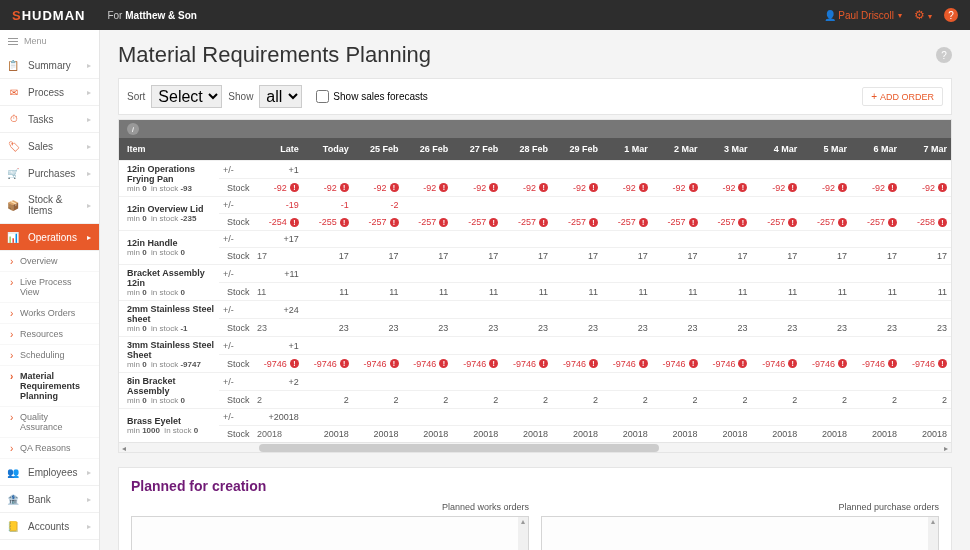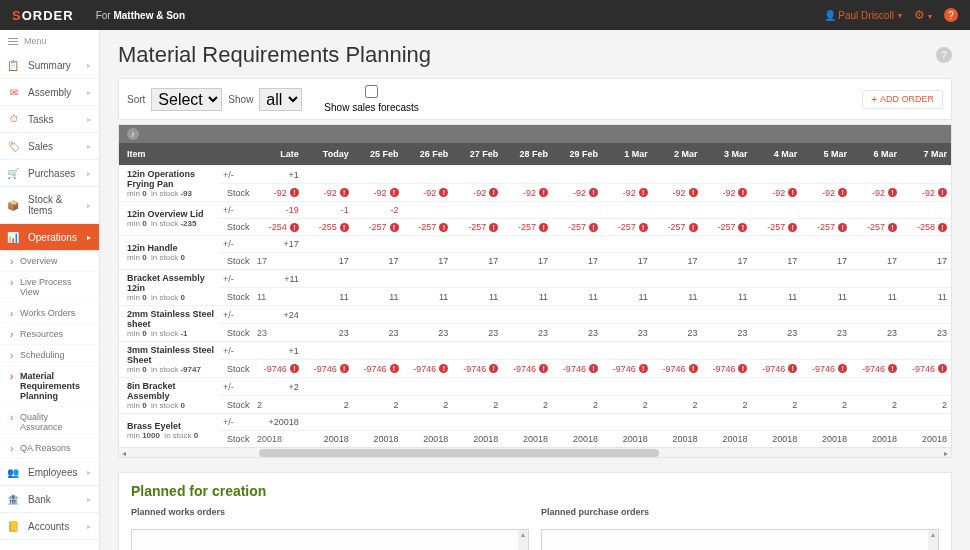--- a/index.html
+++ b/index.html
@@ -31,21 +31,21 @@
 .sub-item.active { font-weight: bold; color: #333; }
 
 .main { flex: 1; overflow-y: auto; padding: 12px 18px; }
 .page-head { display: flex; align-items: center; margin-bottom: 10px; }
 .page-title { font-size: 22px; font-weight: normal; color: #333; }
 .help-icon { margin-left: auto; width: 16px; height: 16px; border-radius: 50%; background: #ccc; color: #fff; display: flex; align-items: center; justify-content: center; font-size: 10px; cursor: pointer; }
 
 .controls { background: #fff; border: 1px solid #e5e5e5; padding: 6px 8px; display: flex; align-items: center; gap: 6px; font-size: 10px; margin-bottom: 4px; }
 .controls label { color: #555; }
 .controls select { font-size: 16px; border: 1px solid #ccc; padding: 1px 2px; }
-.controls .chk { margin-left: 16px; display: flex; align-items: center; gap: 4px; flex-direction: column; }
+.controls .chk { margin-left: 8px; display: flex; align-items: center; gap: 4px; }
 .add-order { margin-left: auto; border: 1px solid #e5e5e5; padding: 3px 8px; border-radius: 2px; color: #e85a2a; font-size: 9px; cursor: pointer; display: flex; align-items: center; gap: 3px; text-transform: uppercase; }
 
 .table-wrap { background: #fff; border: 1px solid #e5e5e5; position: relative; overflow: hidden; }
 .info-bar { background: #777; height: 18px; display: flex; align-items: center; padding: 0 8px; }
 .info-i { width: 12px; height: 12px; border-radius: 50%; background: #999; color: #fff; display: flex; align-items: center; justify-content: center; font-size: 8px; font-style: italic; cursor: pointer; }
 table { border-collapse: collapse; width: 100%; table-layout: fixed; }
 thead th { background: #555; color: #fff; font-size: 9px; font-weight: bold; padding: 6px 4px; text-align: right; }
 thead th:first-child { text-align: left; width: 100px; padding-left: 8px; }
 thead th:nth-child(2) { width: 34px; text-align: left; }
 tbody td { font-size: 9px; padding: 3px 4px; text-align: right; border-top: 1px solid #f0f0f0; color: #555; }
@@ -57,34 +57,34 @@
 .neg { color: #d9333a; }
 .warn-cell { display: inline-flex; align-items: center; justify-content: flex-end; gap: 3px; width: 100%; }
 .warn { width: 9px; height: 9px; border-radius: 50%; background: #d9333a; color: #fff; display: inline-flex; align-items: center; justify-content: center; font-size: 7px; font-weight: bold; }
 .scrollbar-h { height: 10px; background: #f4f4f4; border-top: 1px solid #e5e5e5; position: relative; }
 .scrollbar-thumb { position: absolute; left: 140px; top: 1px; height: 8px; width: 400px; background: #ccc; border-radius: 4px; }
 .scrollbar-h .arr { position: absolute; top: 0; width: 10px; height: 10px; display:flex; align-items:center; justify-content:center; color:#888; font-size:8px; }
 .scrollbar-h .arr.l { left: 0; }
 .scrollbar-h .arr.r { right: 0; }
 
 .section2 { background: #fff; border: 1px solid #e5e5e5; margin-top: 14px; padding: 10px 12px; }
-.sec-title { color: #4d7c0f; font-size: 14px; font-weight: bold; margin-bottom: 8px; }
+.sec-title { color: #701a75; font-size: 14px; font-weight: bold; margin-bottom: 8px; }
 .chk2 { display: flex; align-items: center; gap: 6px; font-size: 10px; color: #555; margin-bottom: 10px; }
 .planned-cols { display: flex; gap: 12px; }
 .planned-col { flex: 1; }
-.planned-label { font-size: 9px; font-weight: bold; color: #555; margin-bottom: 12px; }
+.planned-label { font-size: 9px; font-weight: normal; color: #555; margin-bottom: 4px; text-align: right; }
 .planned-box { border: 1px solid #d5d5d5; height: 55px; background: #fdfdfd; position: relative; }
 .vscroll { position: absolute; right: 0; top: 0; width: 10px; height: 100%; background: #f0f0f0; }
 .vscroll .arr { font-size: 8px; color: #999; text-align: center; }
 </style>
 </head>
 <body>
 
 <div class="topbar">
-  <div class="logo"><span style="color:#e85a2a">S</span><span class="h">ORDER</span></div>
+  <div class="logo"><span style="color:#e85a2a">S</span><span class="h">HUDMAN</span></div>
   <div class="for-text"><span>For</span> <b>Matthew &amp; Son</b></div>
   <div class="topbar-right">
     <div class="user-link">
       <span class="user-icon">👤</span>
       <span>Paul Driscoll</span> 
         <span style="font-size:8px">▾</span>
     </div>
     <span class="top-icon">⚙ <span style="font-size:8px">▾</span></span>
     <span class="top-icon" style="width:14px;height:14px;border-radius:50%;background:#e85a2a;color:#fff;display:inline-flex;align-items:center;justify-content:center;font-size:10px;">?</span>
   </div>
@@ -101,21 +101,21 @@
       <span>Menu</span>
     </div>
     <div id="nav">
         <div class="nav-item">
           <span class="nav-icon orange">📋</span>
           <span>Summary</span>
           <span class="chev">▸</span>
         </div>
         <div class="nav-item">
           <span class="nav-icon orange">✉</span>
-          <span>Assembly</span>
+          <span>Process</span>
           <span class="chev">▸</span>
         </div>
         <div class="nav-item">
           <span class="nav-icon orange">⏱</span>
           <span>Tasks</span>
           <span class="chev">▸</span>
         </div>
         <div class="nav-item">
           <span class="nav-icon orange">🏷</span>
           <span>Sales</span>

